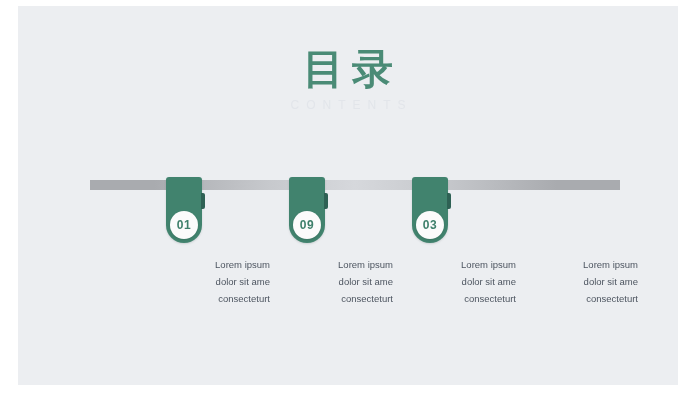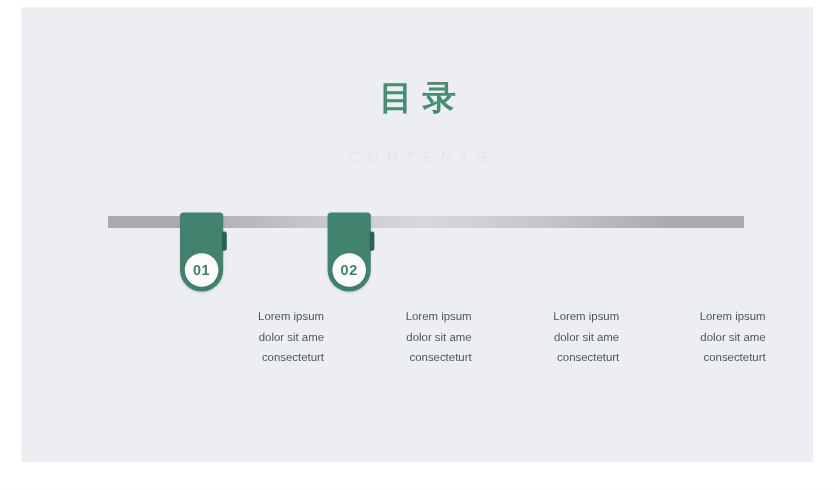--- a/index.html
+++ b/index.html
@@ -28,26 +28,26 @@
   
   .heading {
     position: absolute;
     left: 0;
     top: 36px;
     width: 660px;
     text-align: center;
   }
   .title-cn {
     font-family: "DejaVu Sans", "Liberation Sans", sans-serif;
-    font-size: 28px;
+    font-size: 41px;
     font-weight: 700;
     color: #4a8b76;
     letter-spacing: 8px;
     line-height: 46px;
-    margin: 17px;
+    margin: 4px;
     padding: 0;
     text-indent: 8px;
   }
   .title-en {
     font-family: "Liberation Sans", sans-serif;
     font-size: 12px;
     font-weight: 400;
     color: #e2e5ea;
     letter-spacing: 7px;
     line-height: 18px;
@@ -78,20 +78,21 @@
     top: 171px;
     width: 36px;
   }
   .tag {
     position: relative;
     width: 36px;
     height: 66px;
     background: #41836e;
     border-radius: 3px 3px 18px 18px;
     box-shadow: 0 1px 2px rgba(60,80,75,0.18);
+    margin-left: 16px;
   }
   .tag-fold {
     position: absolute;
     right: -3px;
     top: 16px;
     width: 4px;
     height: 16px;
     background: #2e6154;
     border-radius: 0 2px 2px 0;
   }
@@ -155,30 +156,38 @@
   <div class="caption" style="left:122px">
     <div>Lorem ipsum</div>
     <div>dolor sit ame</div>
     <div>consecteturt</div>
   </div>
 
   <div class="marker" style="left:255px">
     <div class="tag">
       <div class="tag-fold"></div>
       <div class="num-circle">
-        <span>02</span>
+        <span>09</span>
       </div>
     </div>
   </div>
   <div class="caption" style="left:245px">
     <div>Lorem ipsum</div>
     <div>dolor sit ame</div>
     <div>consecteturt</div>
   </div>
 
+  <div class="marker" style="left:378px">
+    <div class="tag">
+      <div class="tag-fold"></div>
+      <div class="num-circle">
+        <span>03</span>
+      </div>
+    </div>
+  </div>
   <div class="caption" style="left:368px">
     <div>Lorem ipsum</div>
     <div>dolor sit ame</div>
     <div>consecteturt</div>
   </div>
 
   <div class="caption" style="left:490px">
     <div>Lorem ipsum</div>
     <div>dolor sit ame</div>
     <div>consecteturt</div>

